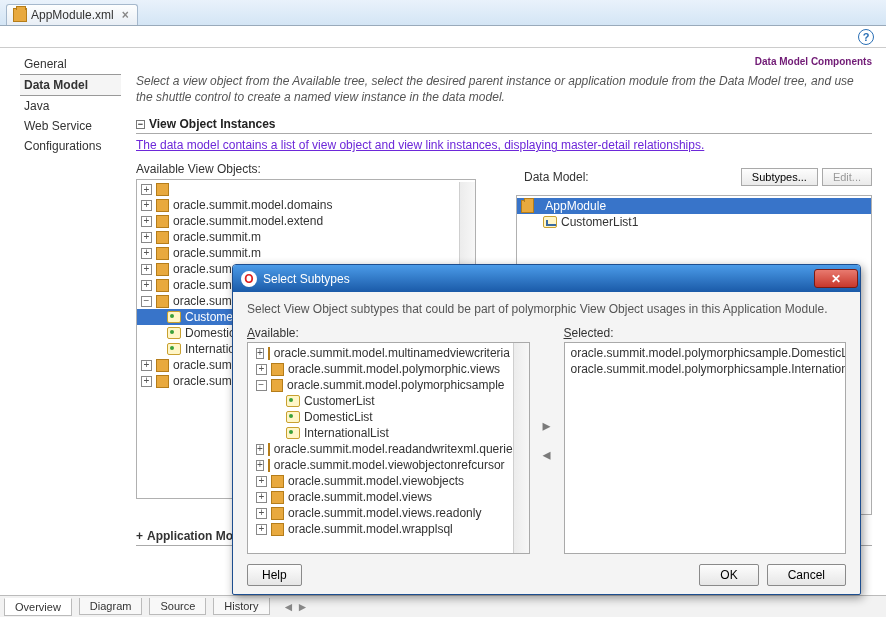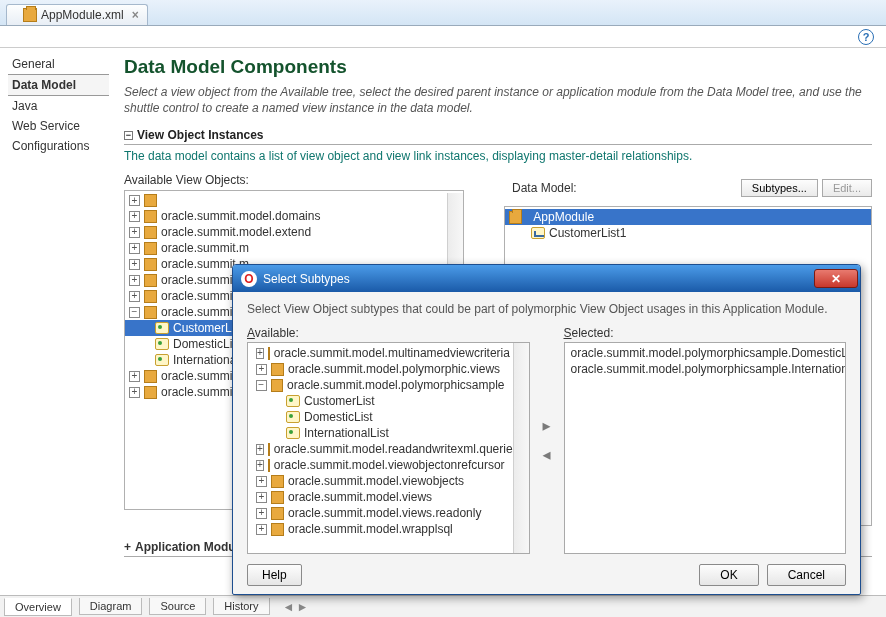--- a/index.html
+++ b/index.html
@@ -21,21 +21,21 @@
     border-bottom: 1px solid #9ab;
     display: flex;
     align-items: flex-end;
     padding-left: 6px;
   }
   .file-tab {
     background: linear-gradient(#fdfefe, #e8eef5);
     border: 1px solid #a5b8cc;
     border-bottom: none;
     border-radius: 3px 3px 0 0;
-    padding: 3px 8px 3px 16px;
+    padding: 3px 8px 3px 6px;
     display: flex;
     align-items: center;
     gap: 4px;
   }
   .file-tab .close { color:#888; font-weight:bold; cursor:default; margin-left:4px;}
   .pkg-icon {
     width:14px; height:14px; display:inline-block;
     background:#e8a93e; border:1px solid #b57d1a;
     position:relative;
   }
@@ -50,46 +50,46 @@
   .help-icon{
     width:16px; height:16px; border-radius:50%;
     border:1.5px solid #2a6fb5; color:#2a6fb5;
     display:flex; align-items:center; justify-content:center;
     font-weight:bold; font-size:11px;
   }
   .workarea{
     display:flex; height:545px;
   }
   .leftnav{
-    width:110px; padding:6px 0 0 8px; border-right:1px solid transparent;
+    width:110px; padding:6px 0 0 8px; border-right:1px solid transparent;margin-left:12px;
   }
   .leftnav .nav-item{
     padding:3px 4px; cursor:default;
   }
   .leftnav .nav-item.active{
     font-weight:bold; border-top:1px solid #999; border-bottom:1px solid #999;
     background:#f5f5f5;
   }
   .main{
     flex:1; padding:8px 14px 0 14px; overflow:hidden;
   }
   .main h2{
-    margin:0 0 6px 0; font-size:19px; font-weight:bold; color:#14532d;
+    margin:0 0 6px 0; font-size:10px; font-weight:bold; color:#701a75;text-align:right;
   }
   .desc{ color:#555; line-height:1.35; margin-bottom:12px;font-style:italic;}
   .section-head{
     border-bottom:1px solid #aaa; padding-bottom:2px; margin-bottom:4px;
     font-weight:bold; color:#222;
     display:flex; align-items:center; gap:4px;
   }
   .section-head .collapse{
     width:9px;height:9px;border:1px solid #777;display:inline-flex;
     align-items:center;justify-content:center;font-size:9px;line-height:1;
   }
-  .sub-desc{ color:#0f766e; margin-bottom:10px;}
+  .sub-desc{ color:#6d28d9; margin-bottom:10px;text-decoration:underline;}
   .split{
     display:flex; gap:40px;
   }
   .pane{
     flex:1; min-width:0;
   }
   .pane-label{ margin-bottom:3px; }
   .treewrap{
     border:1px solid #b0b0b0; height:320px; overflow:auto;
     background:#fff; padding:2px 0;

